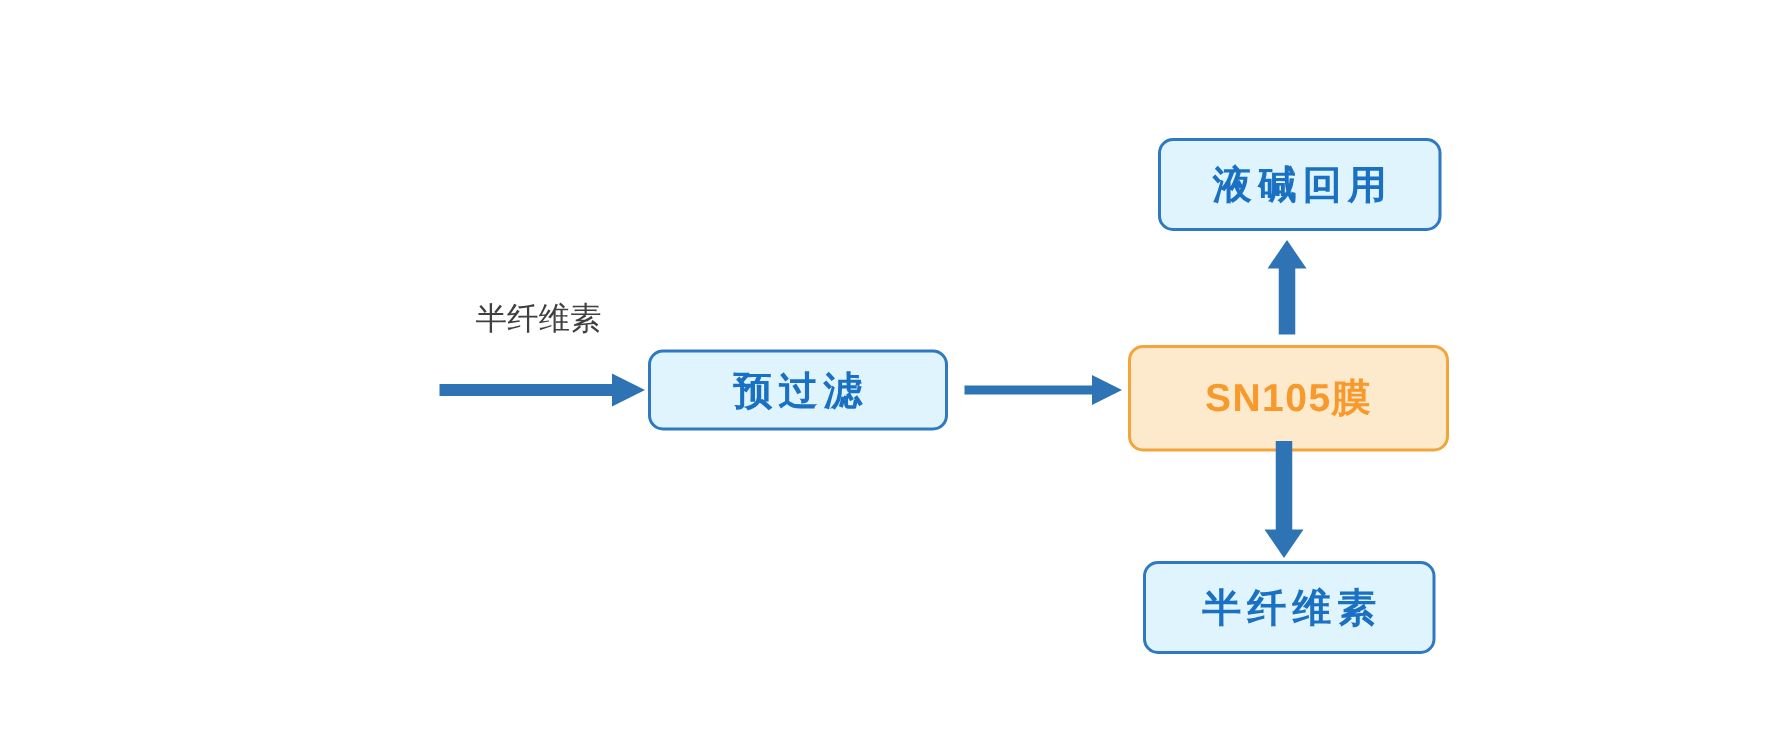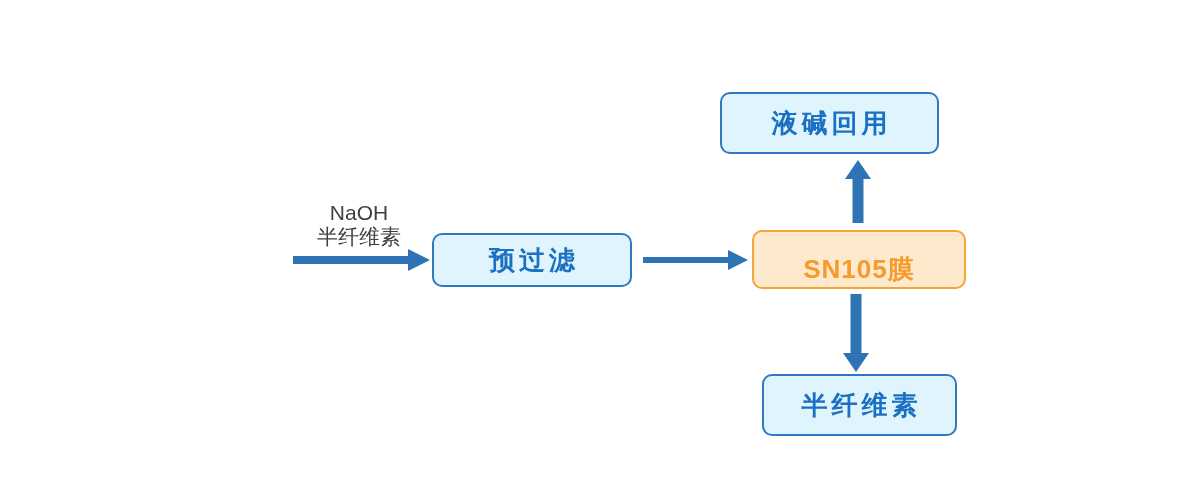--- a/index.html
+++ b/index.html
@@ -34,22 +34,22 @@
   }
   .node.orange {
     background: var(--orangeFill, #FDE9CB);
     border: 2px solid var(--orangeBorder, #F3A53C);
     color: var(--orangeText, #F8992C);
     letter-spacing: 1px;
     text-indent: 0;
   }
   #node-yazhaye     { left: 110px; top: 232px; width: 177px; height: 56px; }
   #node-yuguolv     { left: 432px; top: 233px; width: 200px; height: 54px; }
-  #node-sn105       { left: 752px; top: 230px; width: 214px; height: 59px; align-items: flex-end; }
-  #node-yejian      { left: 720px; top:  92px; width: 219px; height: 62px; }
+  #node-sn105       { left: 752px; top: 230px; width: 214px; height: 71px; }
+  #node-yejian      { left: 772px; top:  92px; width: 189px; height: 62px; }
   #node-banxianweisu{ left: 762px; top: 374px; width: 195px; height: 62px; }
 
   .edge-label {
     position: absolute;
     left: 288px;
     top: 201px;
     width: 142px;
     text-align: center;
     color: var(--labelText, #3F3F3F);
     font-size: 21px;
@@ -78,21 +78,20 @@
   #arrow-down .shaft { left: 50%; transform: translateX(-50%); top: 0; bottom: 16px; width: 11px; }
   #arrow-down .head  { left: 0; bottom: 0; border-width: 19px 13px 0 13px; border-top-color: var(--arrowBlue, #2E74B5); }
 </style>
 </head>
 <body>
 
 <div class="canvas">
 
 
   <div class="edge-label">
-    <div>NaOH</div>
     <div>半纤维素</div>
   </div>
 
   <div class="arrow" id="arrow-1">
     <div class="shaft"></div>
     <div class="head"></div>
   </div>
 
   <div class="node blue" id="node-yuguolv">
     <span>预过滤</span>

